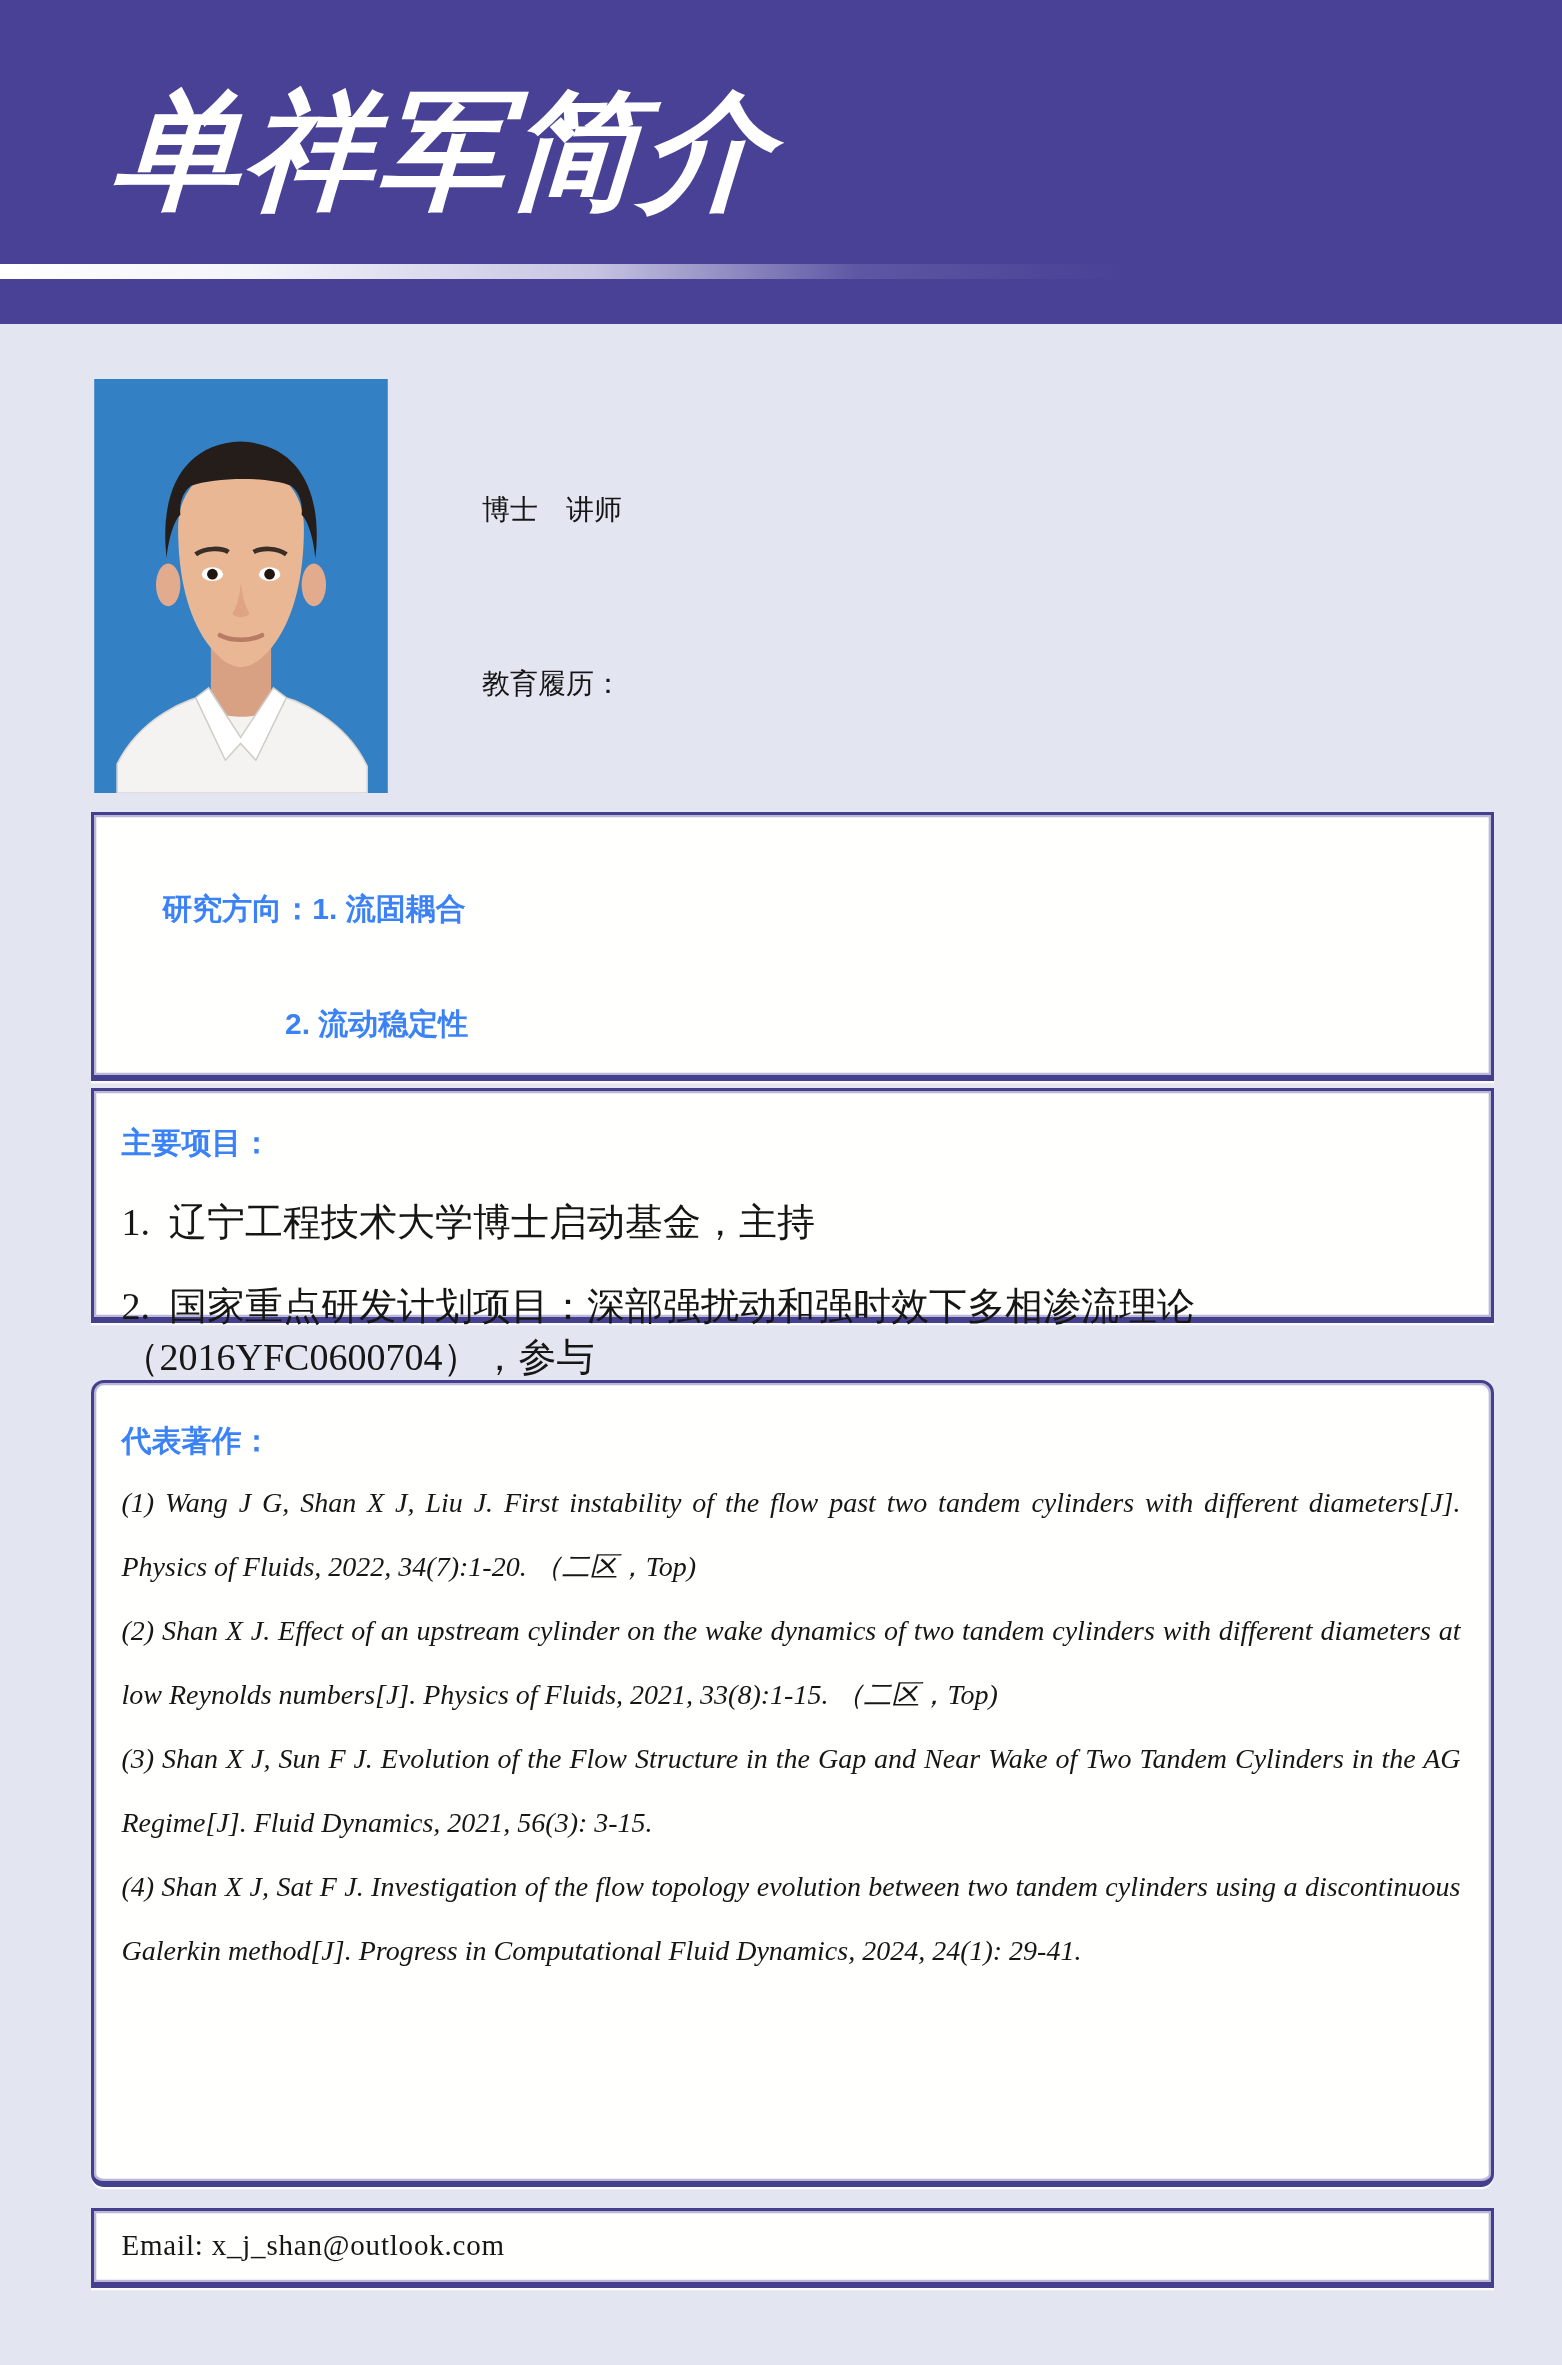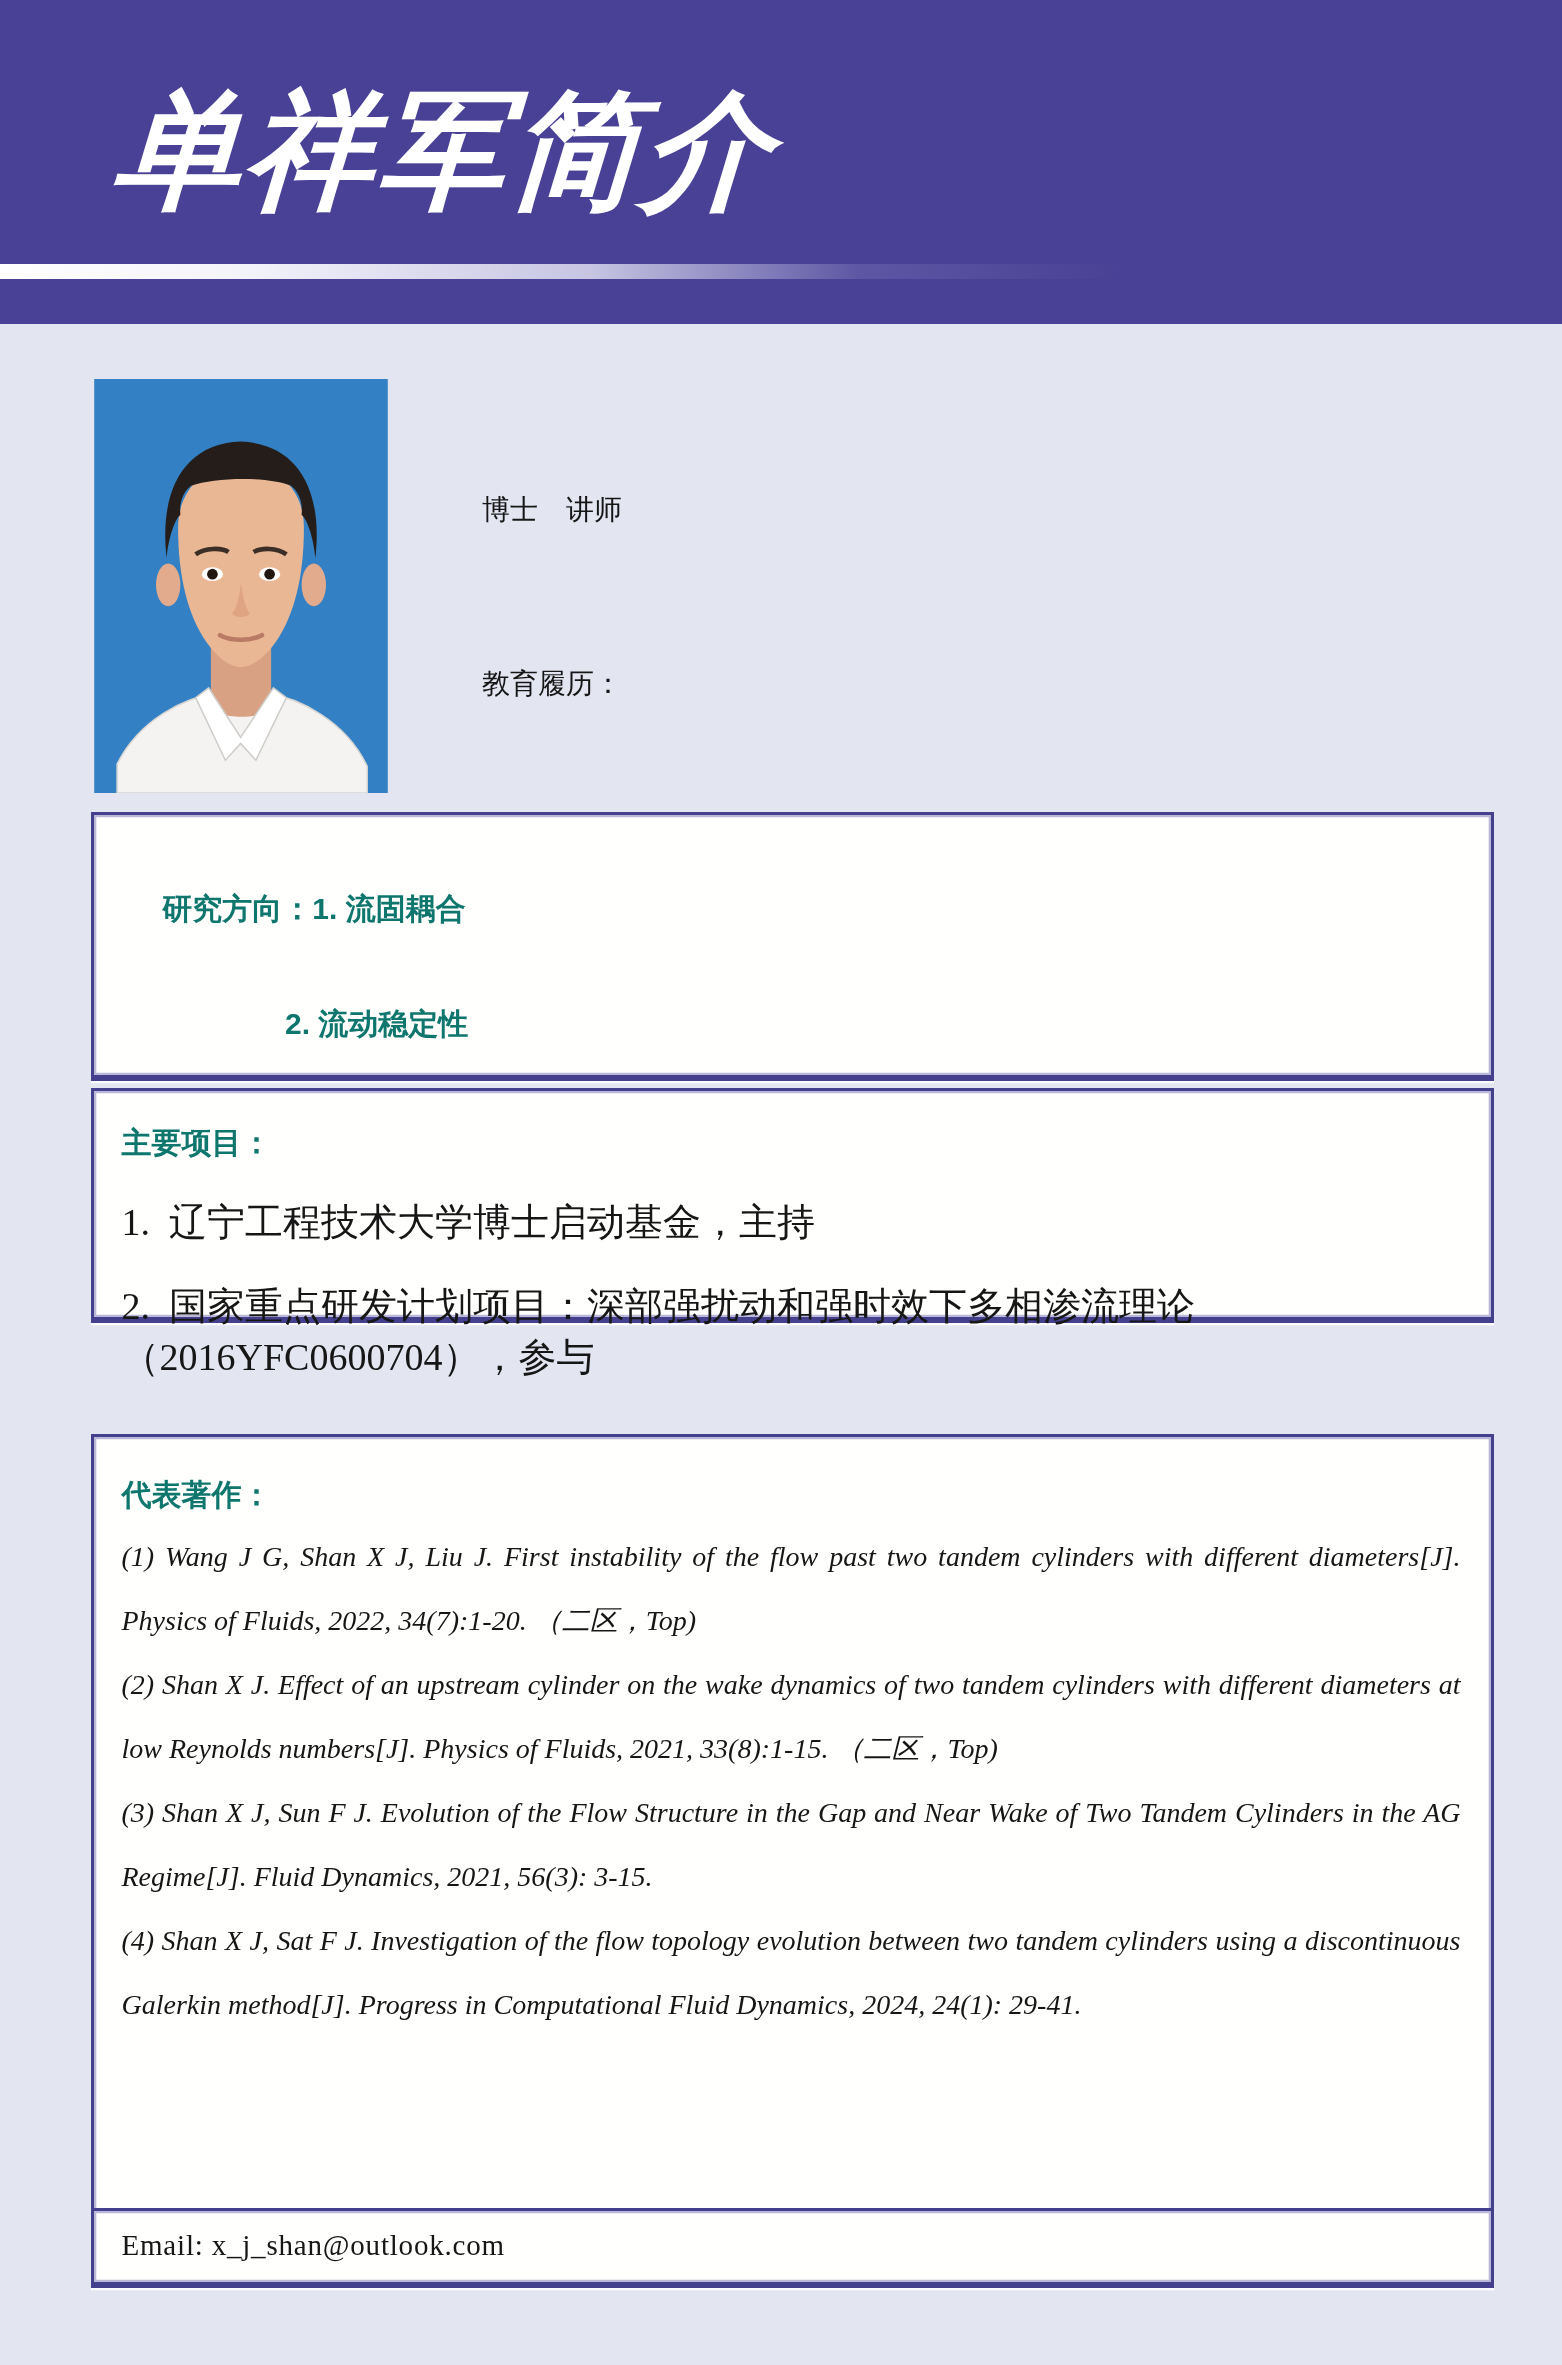--- a/index.html
+++ b/index.html
@@ -70,28 +70,28 @@
     left: 91px;
     width: 1403px;
     background: #fffffe;
     border: 3.8px solid #45408e;
     border-bottom-width: 6.1px;
     box-shadow: inset 0 0 0 2.3px #bab7d8, 0 2.3px 0 rgba(255,255,255,0.85);
     box-sizing: border-box;
   }
   #box-research { top: 812px; height: 269px; }
   #box-projects { top: 1088px; height: 235px; }
-  #box-pubs     { top: 1434px; height: 807px; }
+  #box-pubs     { top: 1380px; height: 807px; border-radius: 13px; }
   #box-email    { top: 2208px; height: 80px; }
 
   .heading-sans {
     font-family: "Liberation Sans", "DejaVu Sans", sans-serif;
     font-weight: bold;
     font-size: 30px;
-    color: #0f766e;
+    color: #3b82f6;
   }
 
   
   .research-line1 {
     padding: 40px 0 0 35px;
     white-space: pre-wrap;
   }
   .research-item {
     padding-left: 191px;
     margin-top: 40px;

